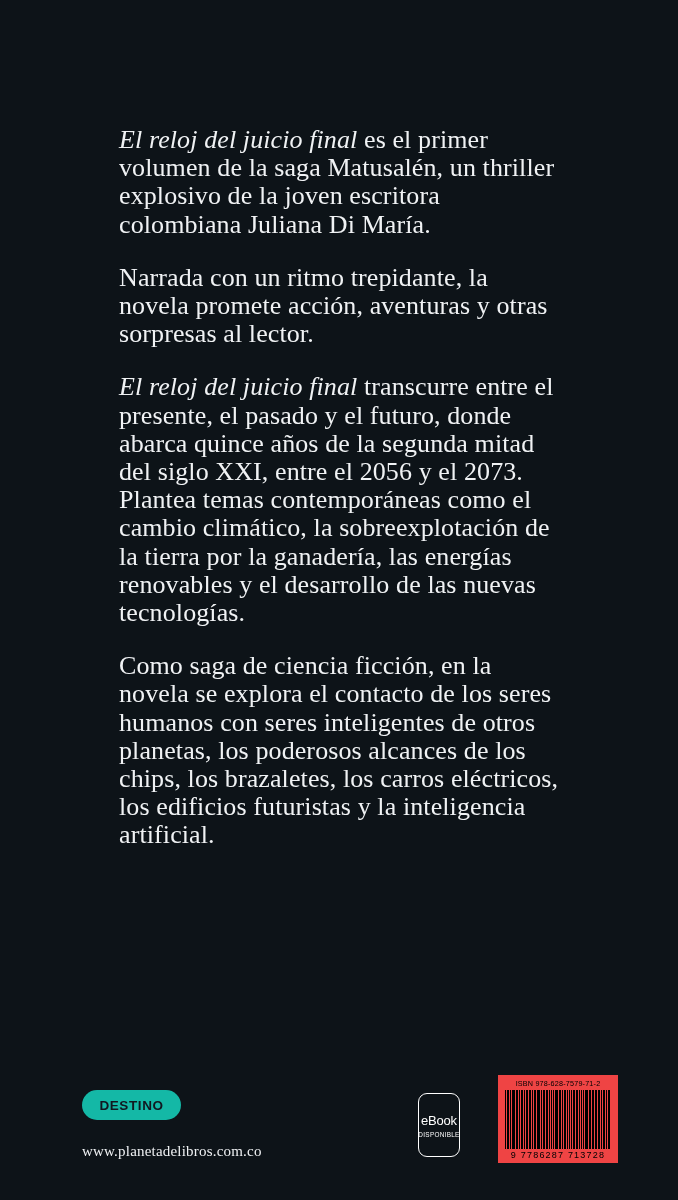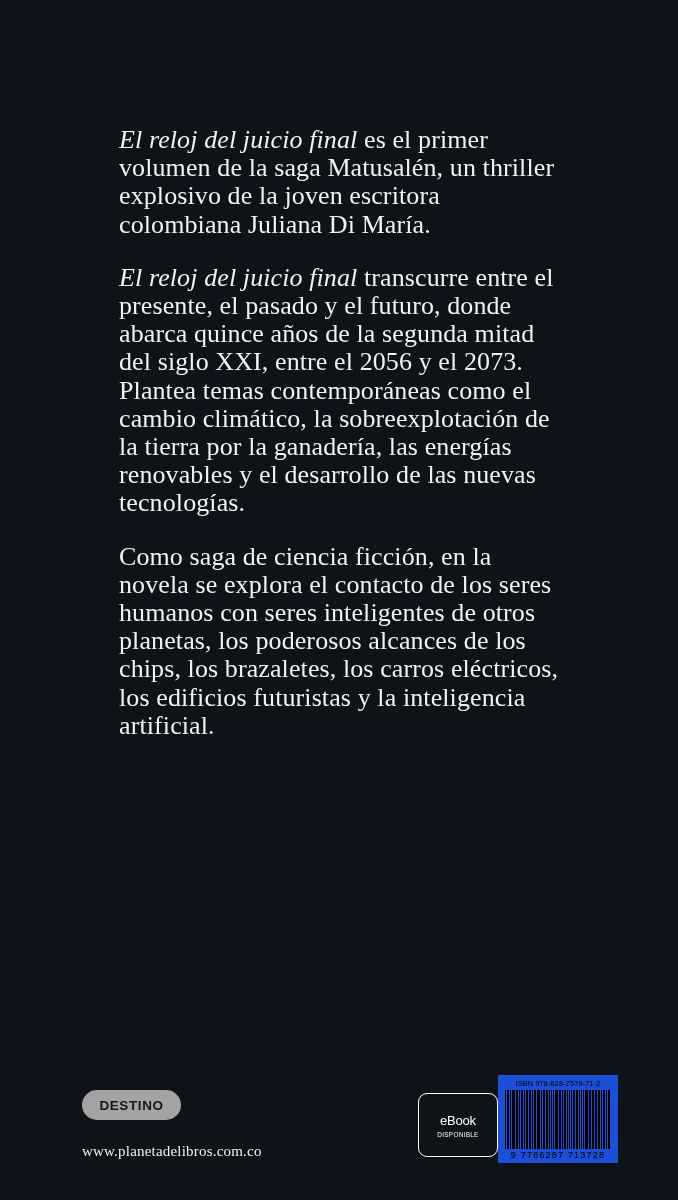--- a/index.html
+++ b/index.html
@@ -45,21 +45,21 @@
   .para em, .title-italic {
     font-style: italic;
   }
 
   .publisher-logo {
     position: absolute;
     left: 82px;
     top: 1090px;
     width: 99px;
     height: 30px;
-    background: #a3a3a3;
+    background: #14b8a6;
     border-radius: 15px;
     display: flex;
     align-items: center;
     justify-content: center;
   }
   .publisher-logo span {
     color: #111820;
     font-family: "Liberation Sans", sans-serif;
     font-weight: bold;
     font-size: 13.5px;
@@ -73,21 +73,21 @@
     font-family: "Liberation Serif", serif;
     font-size: 15px;
     color: #f0f2f4;
     letter-spacing: 0.2px;
   }
 
   .ebook-badge {
     position: absolute;
     left: 418px;
     top: 1093px;
-    width: 80px;
+    width: 42px;
     height: 64px;
     border: 1.6px solid #ffffff;
     border-radius: 9px;
     display: flex;
     flex-direction: column;
     align-items: center;
     justify-content: center;
     gap: 3px;
   }
   .ebook-badge .e1 {
@@ -102,21 +102,21 @@
     color: #ffffff;
     letter-spacing: 0.3px;
   }
 
   .barcode-box {
     position: absolute;
     left: 498px;
     top: 1075px;
     width: 120px;
     height: 88px;
-    background: #1d4ed8;
+    background: #ef4444;
     padding: 4px 5px 3px 5px;
     display: flex;
     flex-direction: column;
   }
   .isbn-line {
     font-family: "Liberation Sans", sans-serif;
     font-size: 7.2px;
     color: #000000;
     letter-spacing: 0.2px;
     text-align: center;
@@ -148,20 +148,21 @@
 </head>
 <body>
 
 <div class="back-cover">
 
   <div class="blurb">
 
     <p class="para"><em class="title-italic">El reloj del juicio final</em><span> es el primer volumen de la saga Matusalén, un thriller explosivo de la joven escritora colombiana Juliana Di María.</span></p>
 
 
+    <p class="para">Narrada con un ritmo trepidante, la novela promete acción, aventuras y otras sorpresas al lector.</p>
 
     <p class="para"><em class="title-italic">El reloj del juicio final</em><span> transcurre entre el presente, el pasado y el futuro, donde abarca quince años de la segunda mitad del siglo XXI, entre el 2056 y el 2073. Plantea temas contemporáneas como el cambio climático, la sobreexplotación de la tierra por la ganadería, las energías renovables y el desarrollo de las nuevas tecnologías.</span></p>
 
     <p class="para">Como saga de ciencia ficción, en la novela se explora el contacto de los seres humanos con seres inteligentes de otros planetas, los poderosos alcances de los chips, los brazaletes, los carros eléctricos, los edificios futuristas y la inteligencia artificial.</p>
 
   </div>
 
   <div class="publisher-logo">
     <span>DESTINO</span>
   </div>

